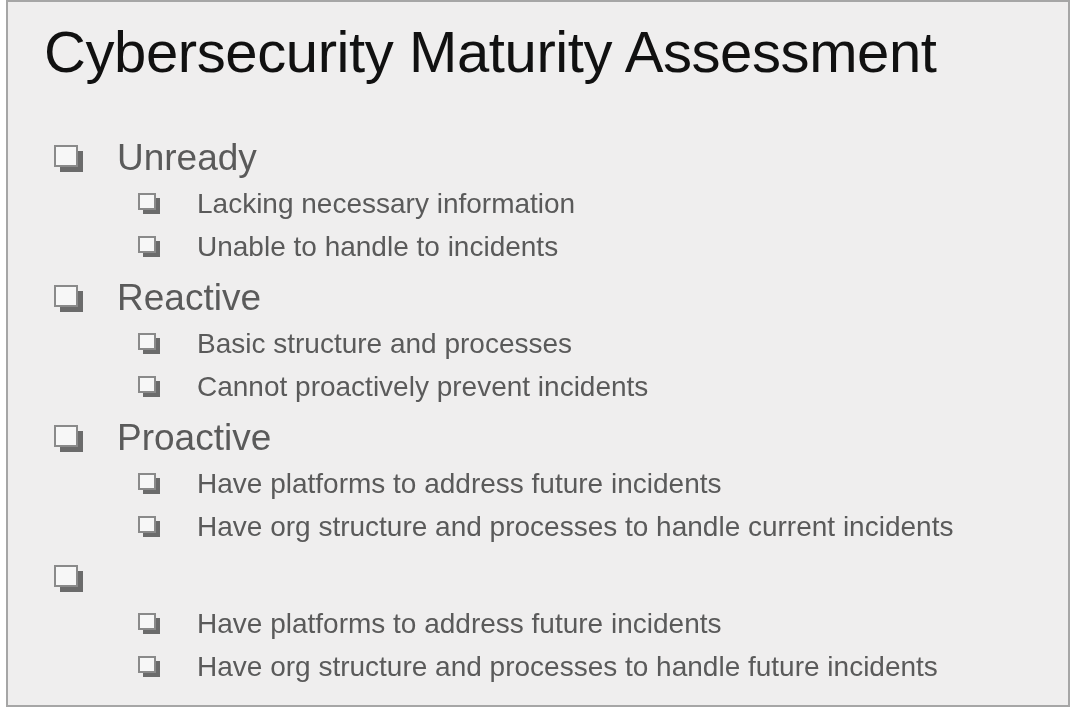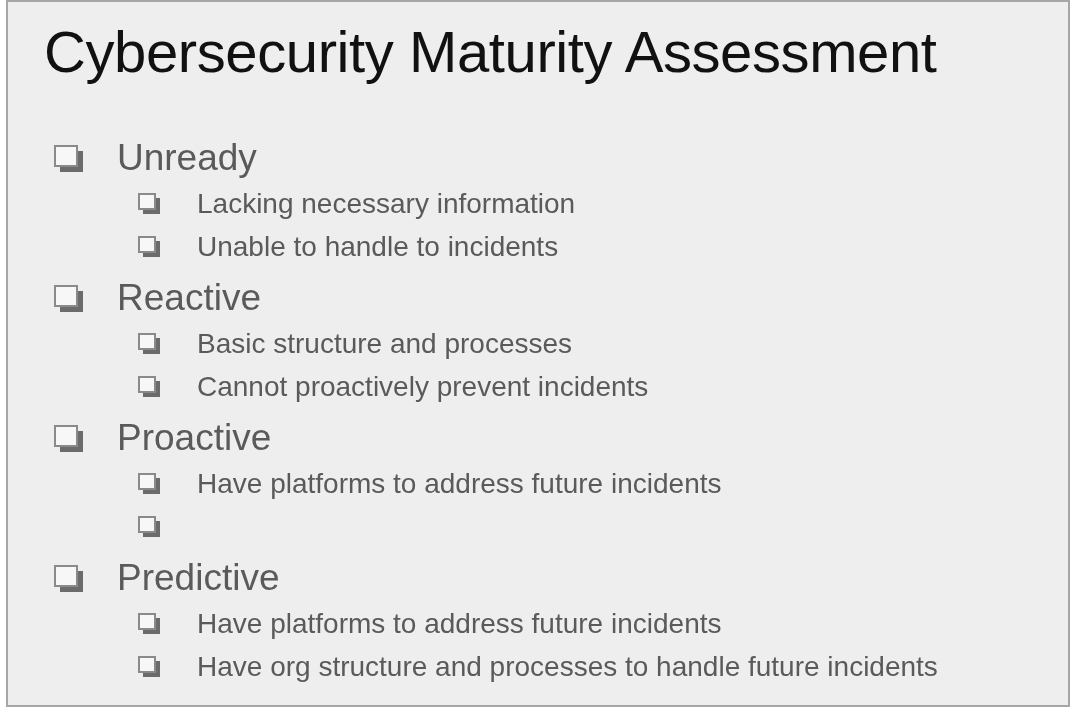--- a/index.html
+++ b/index.html
@@ -214,32 +214,32 @@
         </span>
         <span class="label">Have platforms to address future incidents</span>
       </div>
       <div class="bullet-row level2">
         <span class="marker">
           <span class="box-glyph">
               <span class="shadow"></span>
               <span class="face"></span>
             </span>
         </span>
-      </div>
-    </div>
-
-    <div class="group">
-      <div class="bullet-row level1">
-        <span class="marker">
-          <span class="box-glyph">
-              <span class="shadow"></span>
-              <span class="face"></span>
-            </span>
-        </span>
-        <span class="label">Predictive</span>
+        <span class="label">Have org structure and processes to handle current incidents</span>
+      </div>
+    </div>
+
+    <div class="group">
+      <div class="bullet-row level1">
+        <span class="marker">
+          <span class="box-glyph">
+              <span class="shadow"></span>
+              <span class="face"></span>
+            </span>
+        </span>
       </div>
       <div class="bullet-row level2">
         <span class="marker">
           <span class="box-glyph">
               <span class="shadow"></span>
               <span class="face"></span>
             </span>
         </span>
         <span class="label">Have platforms to address future incidents</span>
       </div>

